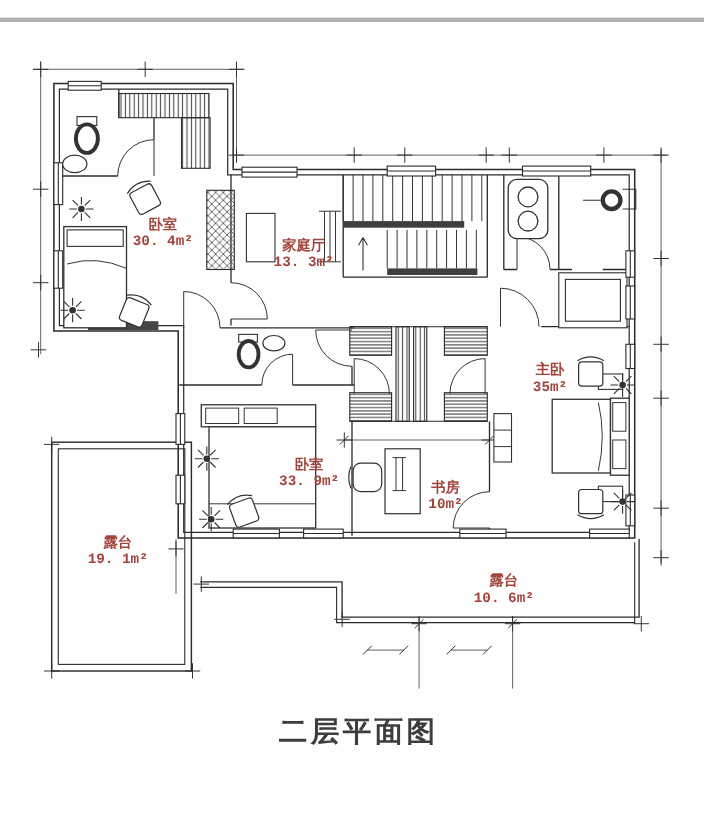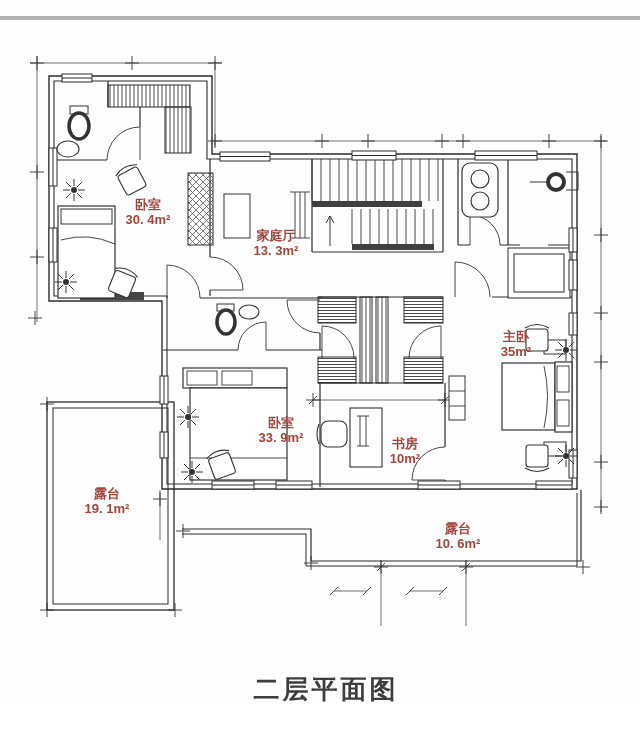--- a/index.html
+++ b/index.html
@@ -1,28 +1,28 @@
 <!DOCTYPE html>
 <html><head>
 <meta charset="utf-8">
 <style>
   html,body{margin:0;padding:0;background:#ffffff;}
   .stage{
     position:relative;width:640px;height:704px;background:#fefefe;overflow:hidden;
-    font-family:Liberation Sans, sans-serif;
+    font-family:Liberation Mono, monospace;
   }
   .topbar{position:absolute;left:0;top:16px;width:640px;height:4px;background:#b2b2b2;}
   svg{position:absolute;left:0;top:0;}
   .room-label{
     position:absolute;transform:translateX(-50%);text-align:center;
     color:#a2443c;font-weight:bold;font-size:13px;line-height:15px;white-space:nowrap;
   }
   .room-label .area{font-weight:bold;}
   .caption{
-    position:absolute;left:326px;top:672px;transform:translateX(-50%);
+    position:absolute;left:326px;top:648px;transform:translateX(-50%);
     color:#3d3d3d;font-size:26px;font-weight:600;letter-spacing:3px;white-space:nowrap;
   }
 </style>
 </head>
 <body>
 
 <div class="stage">
   <div class="topbar"></div>
 
   <svg width="640" height="748" viewBox="0 0 640 748">
@@ -241,25 +241,25 @@
       <use href="#chair" transform="translate(222,466) rotate(-20)"></use>
       <use href="#chair" transform="translate(537,340)"></use>
       <use href="#chair" transform="translate(537,456) rotate(180)"></use>
     </g>
   </svg>
 
   <div class="room-label" style="left:148px;top:197px;">
     <div>卧室</div>
     <div class="area">30. 4m²</div>
   </div>
-  <div class="room-label" style="left:276px;top:216px;margin-top:12px;">
+  <div class="room-label" style="left:276px;top:216px;">
     <div>家庭厅</div>
     <div class="area">13. 3m²</div>
   </div>
-  <div class="room-label" style="left:500px;top:329px;margin-left:16px;">
+  <div class="room-label" style="left:500px;top:329px;">
     <div>主卧</div>
     <div class="area">35m²</div>
   </div>
   <div class="room-label" style="left:281px;top:415px;">
     <div>卧室</div>
     <div class="area">33. 9m²</div>
   </div>
   <div class="room-label" style="left:405px;top:436px;">
     <div>书房</div>
     <div class="area">10m²</div>

